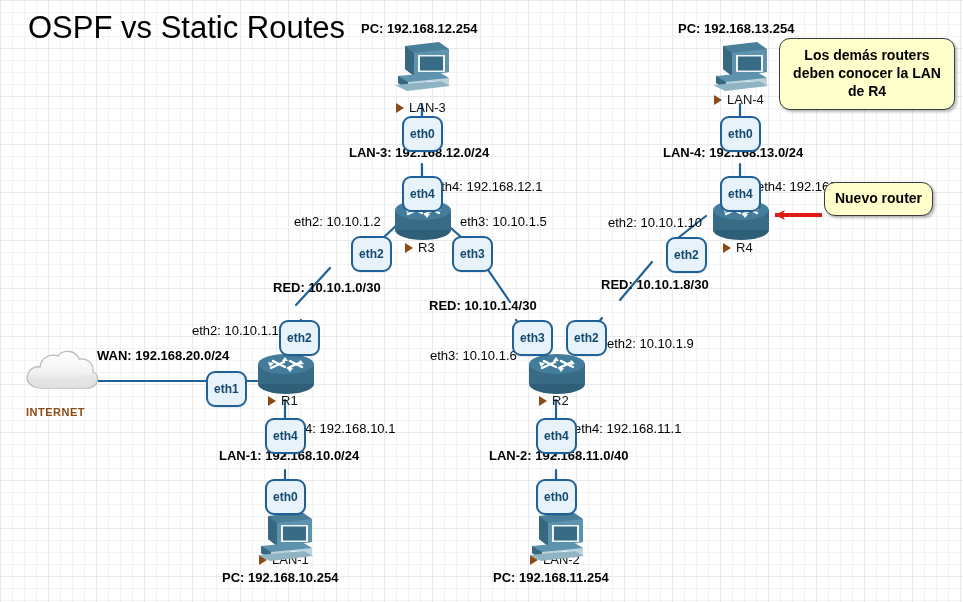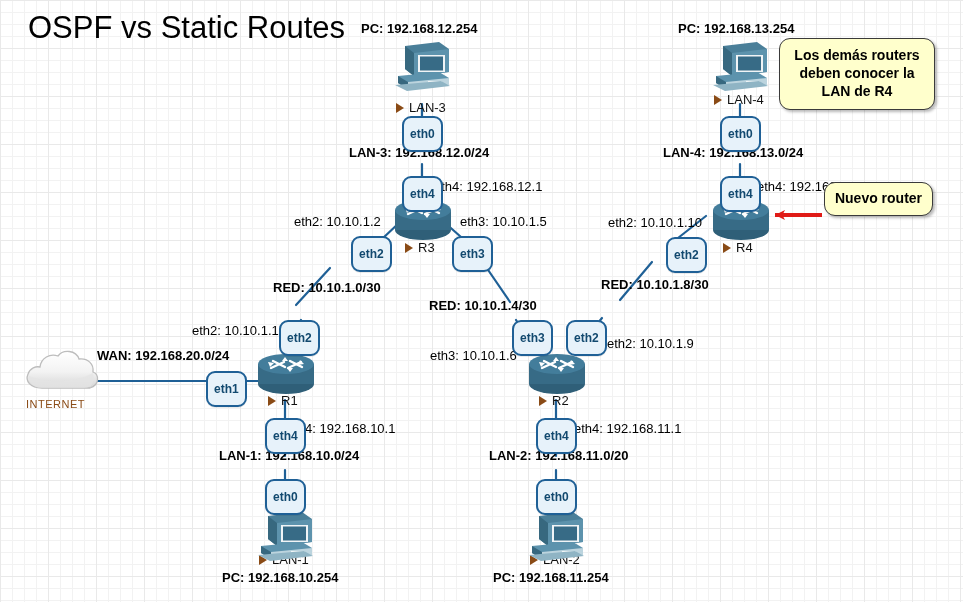--- a/index.html
+++ b/index.html
@@ -43,21 +43,21 @@
   }
 
   
   .lbl {
     white-space: nowrap;
     color: #000000;
     line-height: 1;
   }
   .lbl-bold   { font-weight: bold; font-size: 13px; }
   .lbl-plain  { font-weight: normal; font-size: 13px; }
-  .lbl-cloud  { font-weight: normal; font-size: 11px; color: #8a4b16; letter-spacing: .5px; }
+  .lbl-cloud  { font-weight: bold; font-size: 11px; color: #8a4b16; letter-spacing: .5px; margin-top: 8px; }
 
   
   .nodename {
     display: inline-flex;
     align-items: center;
     gap: 5px;
   }
   .nodename .tri {
     width: 0; height: 0;
     border-left: 8px solid #8a4b16;
@@ -154,21 +154,21 @@
       <line x1="740" y1="138" x2="740" y2="146"></line>
       <line x1="740" y1="164" x2="740" y2="176"></line>
       <line x1="740" y1="198" x2="740" y2="206"></line>
     </g>
 
     <line x1="822" y1="215" x2="775" y2="215" stroke="#e01b17" stroke-width="4" marker-end="url(#redarrow)"></line>
   </svg>
 
   <div class="abs lbl" id="title">OSPF vs Static Routes</div>
 
-  <div class="abs callout" style="left:779px; top:38px; width:156px; height:72px;">Los demás routers deben conocer la LAN de R4</div>
+  <div class="abs callout" style="left:779px; top:38px; width:176px; height:72px;">Los demás routers deben conocer la LAN de R4</div>
 
   <div class="abs callout" style="left:824px; top:182px; width:109px; height:34px;">Nuevo router</div>
 
   <div class="abs device" style="left:22px; top:348px;">
     <svg width="80" height="48" viewBox="0 0 80 48">
       <defs>
         <linearGradient id="cg" x1="0" y1="0" x2="0" y2="1">
           <stop offset="0%" stop-color="#ffffff"></stop>
           <stop offset="55%" stop-color="#f3f3f3"></stop>
           <stop offset="100%" stop-color="#d6d6d6"></stop>
@@ -402,15 +402,15 @@
 
   <div class="abs lbl lbl-plain" style="left:192px; top:324px;">eth2: 10.10.1.1</div>
   <div class="abs lbl lbl-bold" style="left:97px; top:349px;">WAN: 192.168.20.0/24</div>
   <div class="abs lbl lbl-plain" style="left:430px; top:349px;">eth3: 10.10.1.6</div>
   <div class="abs lbl lbl-plain" style="left:607px; top:324px;margin-top:13px;">eth2: 10.10.1.9</div>
 
   <div class="abs lbl lbl-plain" style="left:287px; top:422px;">eth4: 192.168.10.1</div>
   <div class="abs lbl lbl-plain" style="left:574px; top:422px;">eth4: 192.168.11.1</div>
 
   <div class="abs lbl lbl-bold" style="left:219px; top:449px;">LAN-1: 192.168.10.0/24</div>
-  <div class="abs lbl lbl-bold" style="left:489px; top:449px;">LAN-2: 192.168.11.0/20</div>
+  <div class="abs lbl lbl-bold" style="left:489px; top:449px;">LAN-2: 192.168.11.0/40</div>
 
 </div>
 
 </body></html>

